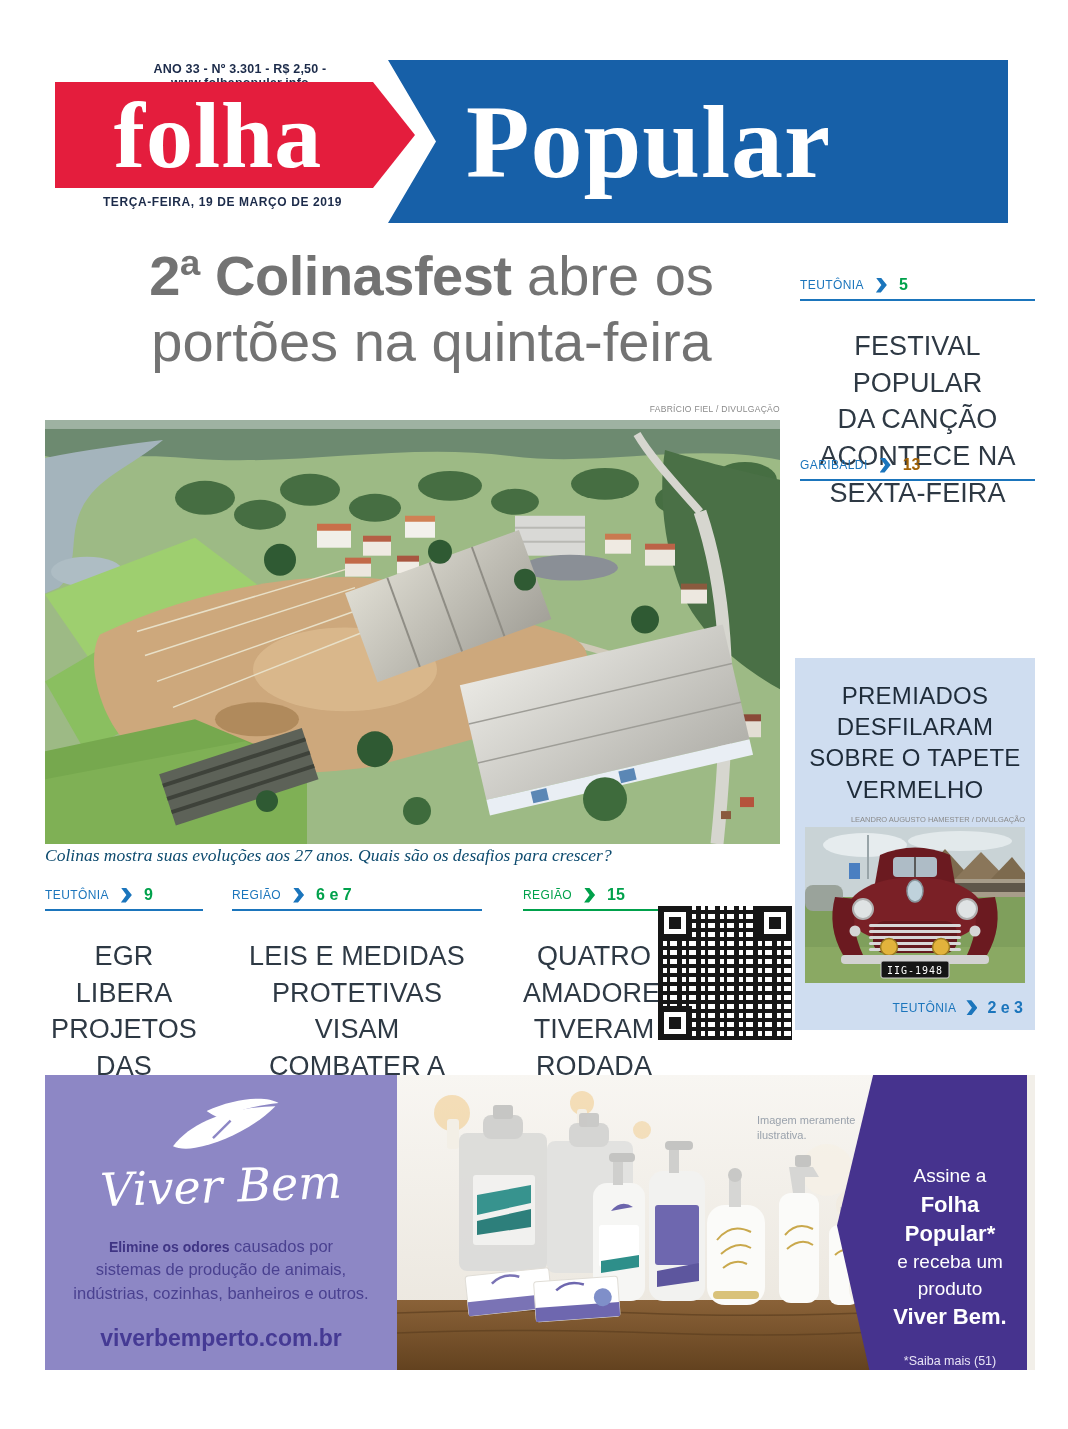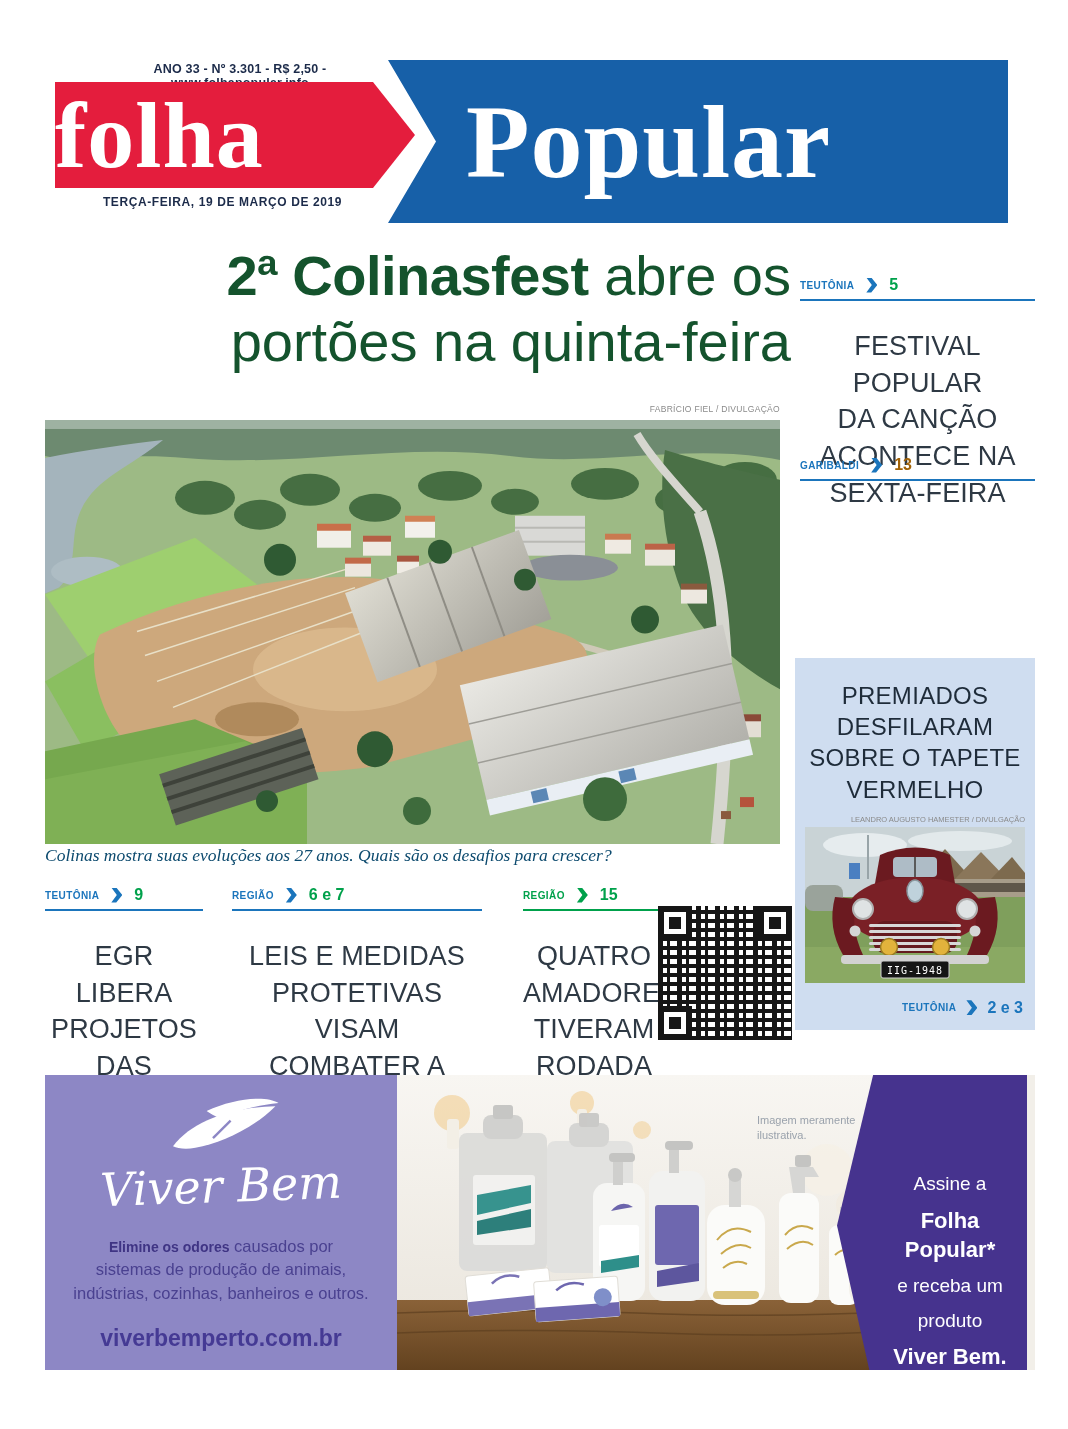--- a/index.html
+++ b/index.html
@@ -10,44 +10,44 @@
   
   .info-line{position:absolute;top:62px;left:90px;width:300px;text-align:center;
              font-size:12.5px;font-weight:700;color:#1c2b4a;letter-spacing:.2px;}
   .logo-blue{position:absolute;top:60px;left:388px;width:620px;height:163px;background:#1760a8;
              clip-path:polygon(0 0,100% 0,100% 100%,0 100%,48px 50%);
              display:flex;align-items:center;padding-left:78px;}
   .logo-blue .logo-text{color:#fff;font-family:"Liberation Serif",serif;font-weight:700;
              font-size:104px;line-height:1;letter-spacing:1px;}
   .logo-red{position:absolute;top:82px;left:55px;width:360px;height:106px;background:#e41d3d;
             clip-path:polygon(0 0,calc(100% - 42px) 0,100% 50%,calc(100% - 42px) 100%,0 100%);
-            display:flex;align-items:center;justify-content:flex-start;padding-right:34px;}
+            display:flex;align-items:center;justify-content:center;padding-right:34px;}
   .logo-red .logo-text{color:#fff;font-family:"Liberation Serif",serif;font-weight:700;
             font-size:94px;line-height:.9;letter-spacing:1px;}
   .date-line{position:absolute;top:195px;left:55px;width:335px;text-align:center;
              font-size:12px;font-weight:600;color:#1c2b4a;letter-spacing:.6px;}
 
   
-  .headline{position:absolute;top:243px;left:56px;width:735px;text-align:right;
-            font-size:56px;line-height:1.17;color:#14532d;white-space:pre-line;}
+  .headline{position:absolute;top:243px;left:64px;width:735px;text-align:center;
+            font-size:56px;line-height:1.17;color:#737373;white-space:pre-line;}
   .hl-b{font-weight:700;letter-spacing:-.5px;}
   .hl-r{font-weight:400;}
   .photo-credit{position:absolute;top:404px;left:480px;width:300px;text-align:right;
             font-size:8.5px;color:#8a8a8a;letter-spacing:.3px;}
   .main-photo{position:absolute;top:420px;left:45px;width:735px;height:424px;overflow:hidden;}
   .main-photo svg{display:block;width:100%;height:100%;}
   .caption-row{position:absolute;top:845px;left:45px;width:735px;display:flex;
             justify-content:space-between;align-items:baseline;}
   .caption{font-family:"Liberation Serif",serif;font-style:italic;font-size:17.5px;color:#0c4a6e;}
   .caption-link{color:#00a651;font-weight:700;font-size:17px;letter-spacing:.2px;white-space:nowrap;}
 
   
   .teaser{position:absolute;}
   .label-row{display:flex;align-items:center;gap:12px;}
-  .section-name{color:#1b75bc;font-weight:700;font-size:10px;letter-spacing:.4px;}
+  .section-name{color:#1b75bc;font-weight:400;font-size:12px;letter-spacing:.4px;}
   .chev{display:inline-block;width:11px;height:15px;background:#1b75bc;
         clip-path:polygon(0 0,45% 0,100% 50%,45% 100%,0 100%,50% 50%);}
   .page-num{font-weight:700;font-size:16px;color:#00a14b;}
   .page-num.blue{color:#a16207;}
   .rule{height:2px;background:#1b75bc;margin-top:5px;}
   .teaser-title{margin-top:27px;font-size:27px;line-height:1.36;color:#2e3944;
         white-space:pre-line;letter-spacing:.1px;text-align:center;}
   .teaser.green .section-name,.teaser.green .page-num{color:#00a14b;}
   .teaser.green .chev,.teaser.green .rule{background:#00a14b;}
 
@@ -84,21 +84,21 @@
   .ad-left{position:absolute;left:0;top:0;width:352px;height:100%;background:#8d87c5;
            text-align:center;padding-top:20px;}
   .ad-brand{font-family:"DejaVu Serif",serif;font-style:italic;font-size:46px;color:#fff;
            line-height:1;transform:rotate(-2deg);}
   .ad-pitch{margin-top:26px;font-size:16.5px;line-height:1.42;color:#4a4190;white-space:pre-line;}
   .pitch-b{font-weight:700;font-size:14px;color:#3f3484;}
   .ad-site{margin-top:20px;font-size:23px;font-weight:700;color:#453a94;}
   .ad-right{position:absolute;right:8px;top:0;width:190px;height:100%;background:#46338e;
            clip-path:polygon(19% 0,100% 0,100% 100%,17% 100%,0 51%);
            color:#fff;text-align:center;padding:88px 6px 0 42px;}
-  .offer-line{font-size:19px;line-height:1.4;margin-top:8px;}
+  .offer-line{font-size:19px;line-height:1.4;}
   .offer-line.bold{font-size:22px;font-weight:700;line-height:1.35;}
   .ad-note{margin-top:22px;font-size:12.5px;color:#e8e4f6;}
   .ad-disclaimer{position:absolute;left:712px;top:38px;width:130px;font-size:11px;
            color:#9aa2ac;line-height:1.35;white-space:pre-line;}
 </style>
 </head>
 <body>
 
 <div class="page">
 

